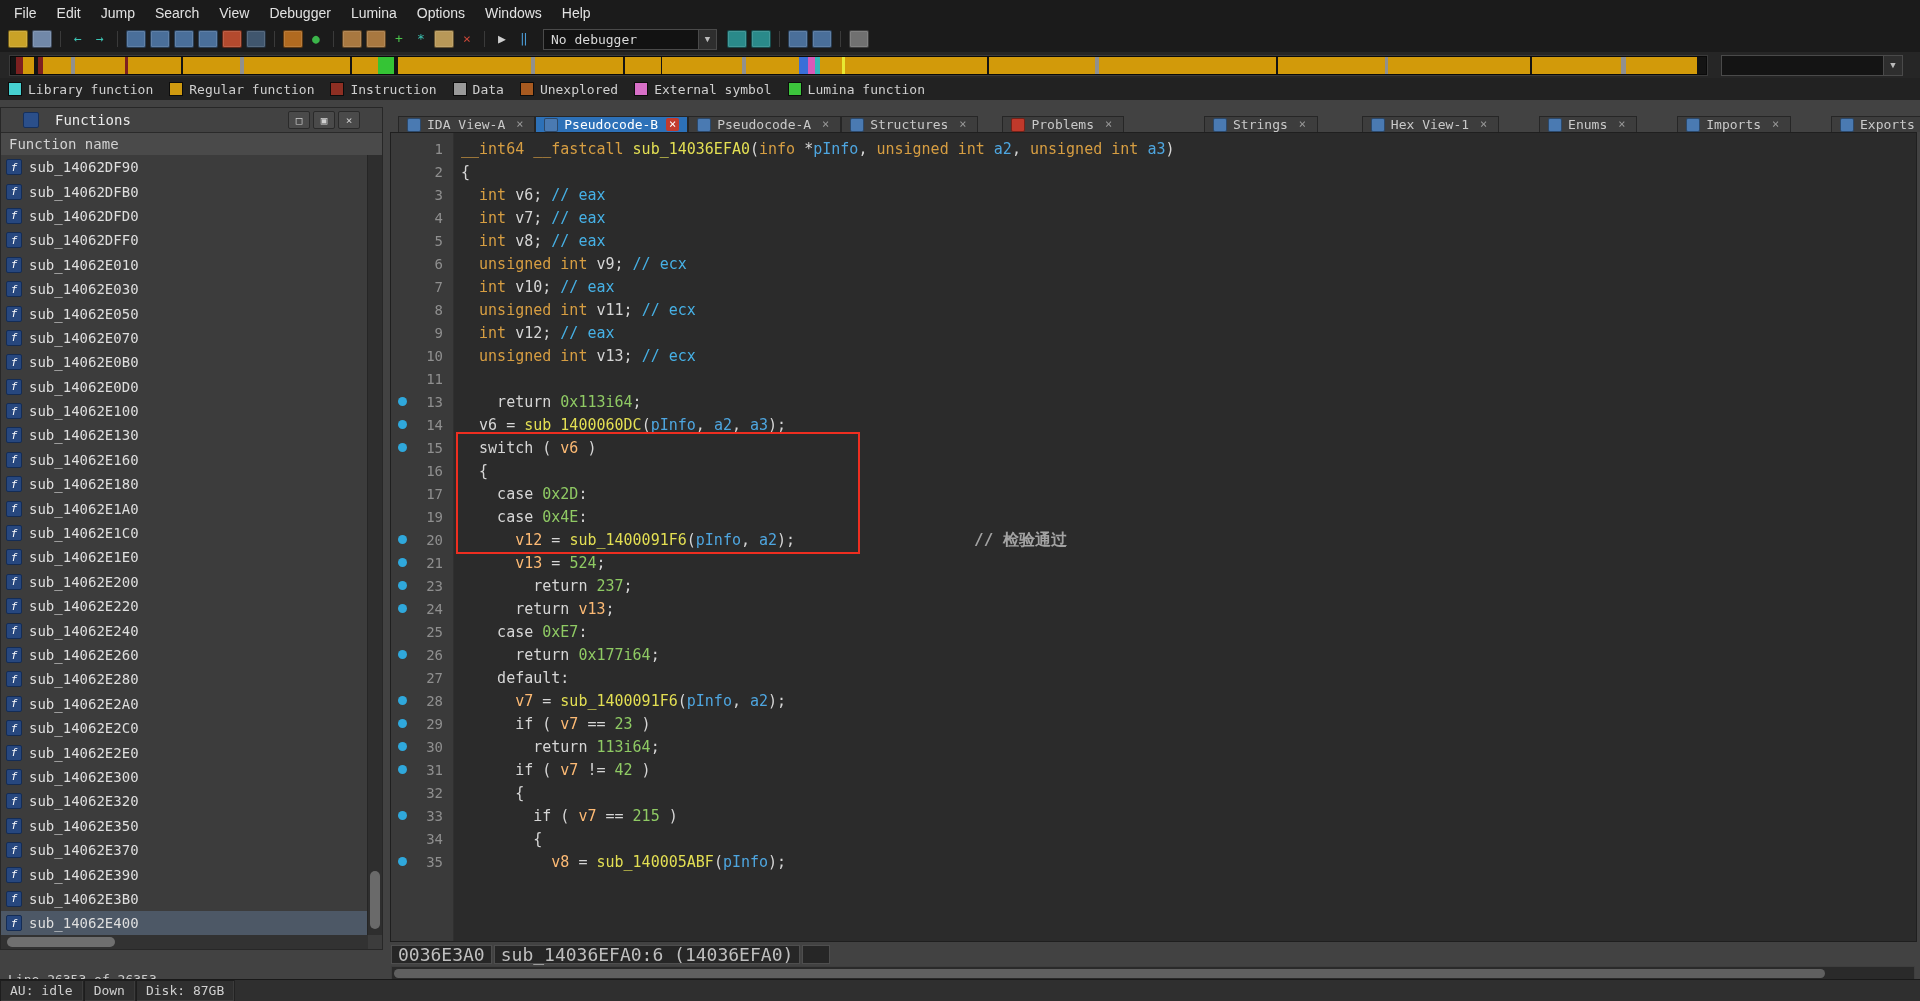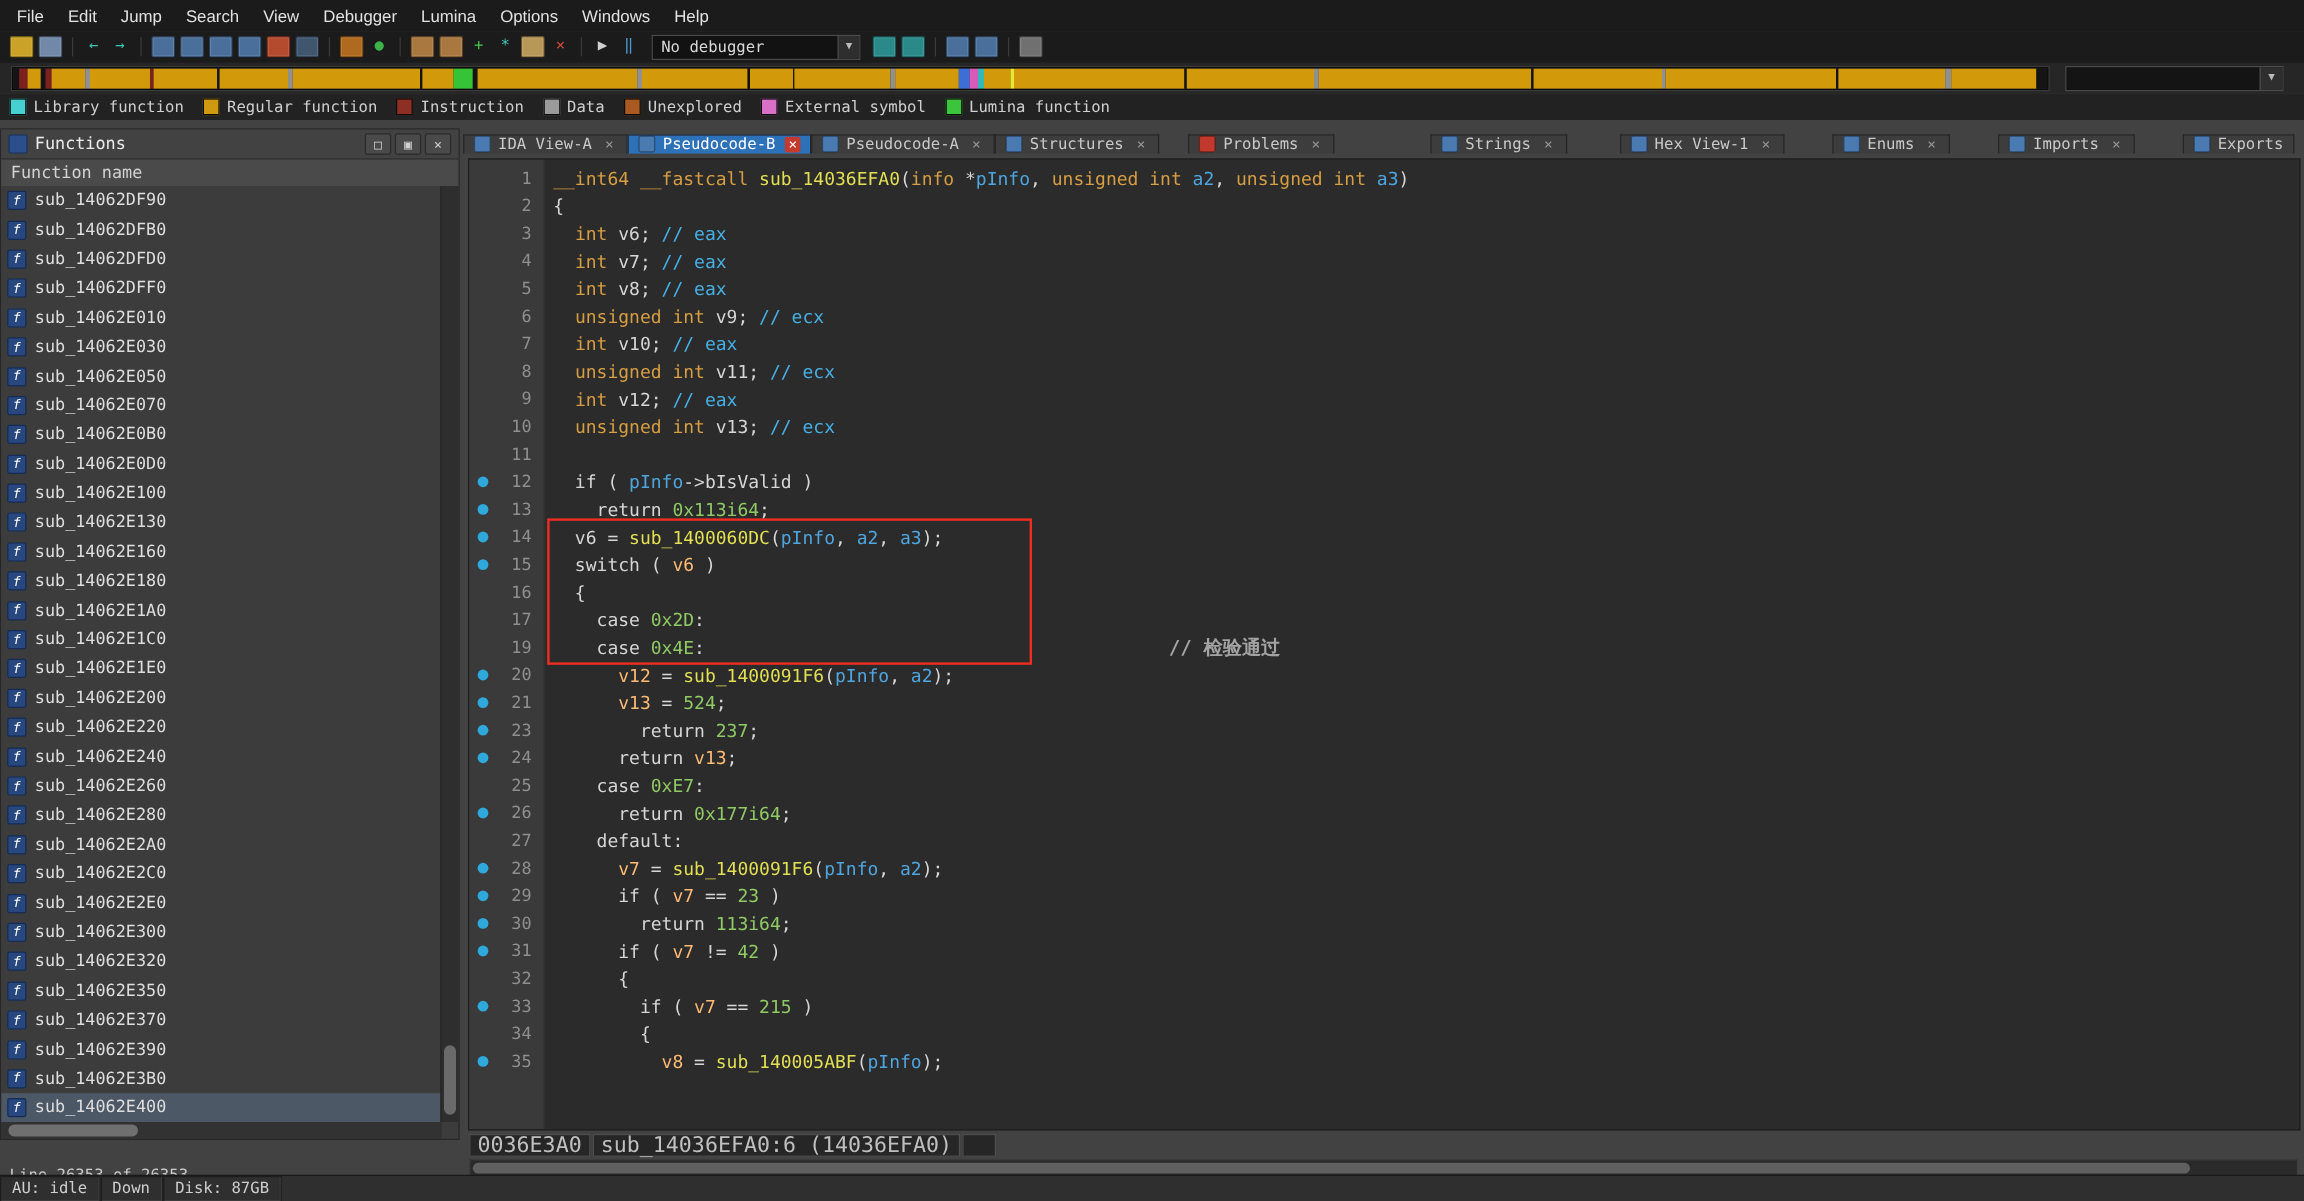--- a/index.html
+++ b/index.html
@@ -38,22 +38,22 @@
 
   
   #legend{position:absolute;left:0;top:78px;right:0;height:22px;background:#222;
           display:flex;align-items:center;padding-left:8px;gap:16px;font-size:13px;color:#cfcfcf;}
   .legend-item{display:flex;align-items:center;gap:6px;}
   .legend-swatch{width:12px;height:12px;border:1px solid #0c0c0c;}
 
   
   #funcpanel{position:absolute;left:0;top:107px;width:383px;height:843px;background:#3c3c3c;
              border:1px solid #272727;box-sizing:border-box;}
-  .panel-title{height:24px;background:#424242;display:flex;align-items:center;gap:6px;
-               padding:0 6px;font-size:14px;color:#eaeaea;border-bottom:1px solid #2a2a2a;justify-content:flex-end;}
+  .panel-title{height:24px;background:#424242;display:flex;align-items:center;gap:16px;
+               padding:0 22px;font-size:14px;color:#eaeaea;border-bottom:1px solid #2a2a2a;justify-content:flex-end;}
   .ptitle-icon{width:14px;height:14px;background:#2b4f8a;border-radius:2px;border:1px solid #16305c;}
   .ptitle-text{flex:1;}
   .ptitle-btns{display:flex;gap:3px;}
   .pbtn{width:20px;height:16px;background:#4a4a4a;border:1px solid #2a2a2a;border-radius:2px;
         display:flex;align-items:center;justify-content:center;font-size:11px;color:#d0d0d0;}
   .col-header{height:22px;background:#4a4a4a;color:#d2d2d2;font-size:14px;line-height:22px;
               padding:0 8px;border-bottom:1px solid #2a2a2a;}
   #funclist{position:absolute;left:0;top:47px;right:14px;bottom:14px;overflow:hidden;background:#3c3c3c;}
   .func-row{height:24.4px;display:flex;align-items:center;padding-left:5px;font-size:14px;
             color:#dedede;white-space:pre;}
@@ -61,22 +61,22 @@
   .func-icon{width:14px;height:14px;background:#27477e;border:1px solid #142c55;border-radius:2px;
              color:#fff;font-size:11px;font-style:italic;display:flex;align-items:center;
              justify-content:center;margin-right:7px;flex:none;}
   #fvscroll{position:absolute;top:47px;right:0;width:14px;bottom:14px;background:#2e2e2e;
             border-left:1px solid #252525;}
   #fvscroll .vthumb{position:absolute;left:2px;right:2px;bottom:6px;height:58px;background:#6a6a6a;border-radius:5px;}
   #fhscroll{position:absolute;left:0;right:14px;bottom:0;height:14px;background:#323232;}
   #fhscroll .hthumb{position:absolute;left:6px;top:2px;height:10px;width:108px;background:#6f6f6f;border-radius:5px;}
 
   
-  #tabbar{position:absolute;left:370px;top:107px;right:0;height:25px;display:flex;
-          align-items:center;padding-left:16px;background:transparent;overflow:hidden;}
+  #tabbar{position:absolute;left:382px;top:107px;right:0;height:25px;display:flex;
+          align-items:flex-end;padding-left:16px;background:transparent;overflow:hidden;}
   .tab{display:flex;align-items:center;gap:6px;padding:0 8px;background:#3d3d3d;
        border:1px solid #262626;border-bottom:none;font-size:13px;color:#c9c9c9;white-space:nowrap;}
   .tab.active{background:#2d71b8;color:#fff;}
   .tab-icon{width:12px;height:12px;border-radius:2px;border:1px solid rgba(0,0,0,.4);flex:none;}
   .tab-close{font-size:12px;color:#9a9a9a;margin-left:2px;width:13px;height:13px;line-height:13px;
              text-align:center;flex:none;}
   .tab.active .tab-close{background:#c23b2e;color:#fff;border-radius:2px;}
 
   
   #codepanel{position:absolute;left:390px;top:132px;right:3px;height:810px;background:#2b2b2b;
@@ -368,21 +368,20 @@
         <div class="code-line"><div class="ln-dot"></div><div class="ln-num">2</div><div class="ln-code"><span class="tk-pl">{</span></div></div>
         <div class="code-line"><div class="ln-dot"></div><div class="ln-num">3</div><div class="ln-code"><span class="tk-pl">  </span><span class="tk-kw">int</span><span class="tk-pl"> v6; </span><span class="tk-cmt">// eax</span></div></div>
         <div class="code-line"><div class="ln-dot"></div><div class="ln-num">4</div><div class="ln-code"><span class="tk-pl">  </span><span class="tk-kw">int</span><span class="tk-pl"> v7; </span><span class="tk-cmt">// eax</span></div></div>
         <div class="code-line"><div class="ln-dot"></div><div class="ln-num">5</div><div class="ln-code"><span class="tk-pl">  </span><span class="tk-kw">int</span><span class="tk-pl"> v8; </span><span class="tk-cmt">// eax</span></div></div>
         <div class="code-line"><div class="ln-dot"></div><div class="ln-num">6</div><div class="ln-code"><span class="tk-pl">  </span><span class="tk-kw">unsigned int</span><span class="tk-pl"> v9; </span><span class="tk-cmt">// ecx</span></div></div>
         <div class="code-line"><div class="ln-dot"></div><div class="ln-num">7</div><div class="ln-code"><span class="tk-pl">  </span><span class="tk-kw">int</span><span class="tk-pl"> v10; </span><span class="tk-cmt">// eax</span></div></div>
         <div class="code-line"><div class="ln-dot"></div><div class="ln-num">8</div><div class="ln-code"><span class="tk-pl">  </span><span class="tk-kw">unsigned int</span><span class="tk-pl"> v11; </span><span class="tk-cmt">// ecx</span></div></div>
         <div class="code-line"><div class="ln-dot"></div><div class="ln-num">9</div><div class="ln-code"><span class="tk-pl">  </span><span class="tk-kw">int</span><span class="tk-pl"> v12; </span><span class="tk-cmt">// eax</span></div></div>
         <div class="code-line"><div class="ln-dot"></div><div class="ln-num">10</div><div class="ln-code"><span class="tk-pl">  </span><span class="tk-kw">unsigned int</span><span class="tk-pl"> v13; </span><span class="tk-cmt">// ecx</span></div></div>
         <div class="code-line"><div class="ln-dot"></div><div class="ln-num">11</div><div class="ln-code"></div></div>
-        <div class="code-line"><div class="ln-dot"><div class="dot"></div></div><div class="ln-num">12</div><div class="ln-code"><span class="tk-pl">  if ( </span><span class="tk-arg">pInfo</span><span class="tk-pl">-&gt;bIsValid )</span></div></div>
         <div class="code-line"><div class="ln-dot"><div class="dot"></div></div><div class="ln-num">13</div><div class="ln-code"><span class="tk-pl">    return </span><span class="tk-num">0x113i64</span><span class="tk-pl">;</span></div></div>
         <div class="code-line"><div class="ln-dot"><div class="dot"></div></div><div class="ln-num">14</div><div class="ln-code"><span class="tk-pl">  v6 = </span><span class="tk-fn">sub_1400060DC</span><span class="tk-pl">(</span><span class="tk-arg">pInfo</span><span class="tk-pl">, </span><span class="tk-arg">a2</span><span class="tk-pl">, </span><span class="tk-arg">a3</span><span class="tk-pl">);</span></div></div>
         <div class="code-line"><div class="ln-dot"><div class="dot"></div></div><div class="ln-num">15</div><div class="ln-code"><span class="tk-pl">  switch ( </span><span class="tk-lv">v6</span><span class="tk-pl"> )</span></div></div>
         <div class="code-line"><div class="ln-dot"></div><div class="ln-num">16</div><div class="ln-code"><span class="tk-pl">  {</span></div></div>
         <div class="code-line"><div class="ln-dot"></div><div class="ln-num">17</div><div class="ln-code"><span class="tk-pl">    case </span><span class="tk-num">0x2D</span><span class="tk-pl">:</span></div></div>
         <div class="code-line"><div class="ln-dot"></div><div class="ln-num">19</div><div class="ln-code"><span class="tk-pl">    case </span><span class="tk-num">0x4E</span><span class="tk-pl">:</span></div></div>
         <div class="code-line"><div class="ln-dot"><div class="dot"></div></div><div class="ln-num">20</div><div class="ln-code"><span class="tk-pl">      </span><span class="tk-lv">v12</span><span class="tk-pl"> = </span><span class="tk-fn">sub_1400091F6</span><span class="tk-pl">(</span><span class="tk-arg">pInfo</span><span class="tk-pl">, </span><span class="tk-arg">a2</span><span class="tk-pl">);</span></div></div>
         <div class="code-line"><div class="ln-dot"><div class="dot"></div></div><div class="ln-num">21</div><div class="ln-code"><span class="tk-pl">      </span><span class="tk-lv">v13</span><span class="tk-pl"> = </span><span class="tk-num">524</span><span class="tk-pl">;</span></div></div>
         <div class="code-line"><div class="ln-dot"><div class="dot"></div></div><div class="ln-num">23</div><div class="ln-code"><span class="tk-pl">        return </span><span class="tk-num">237</span><span class="tk-pl">;</span></div></div>
         <div class="code-line"><div class="ln-dot"><div class="dot"></div></div><div class="ln-num">24</div><div class="ln-code"><span class="tk-pl">      return </span><span class="tk-lv">v13</span><span class="tk-pl">;</span></div></div>

